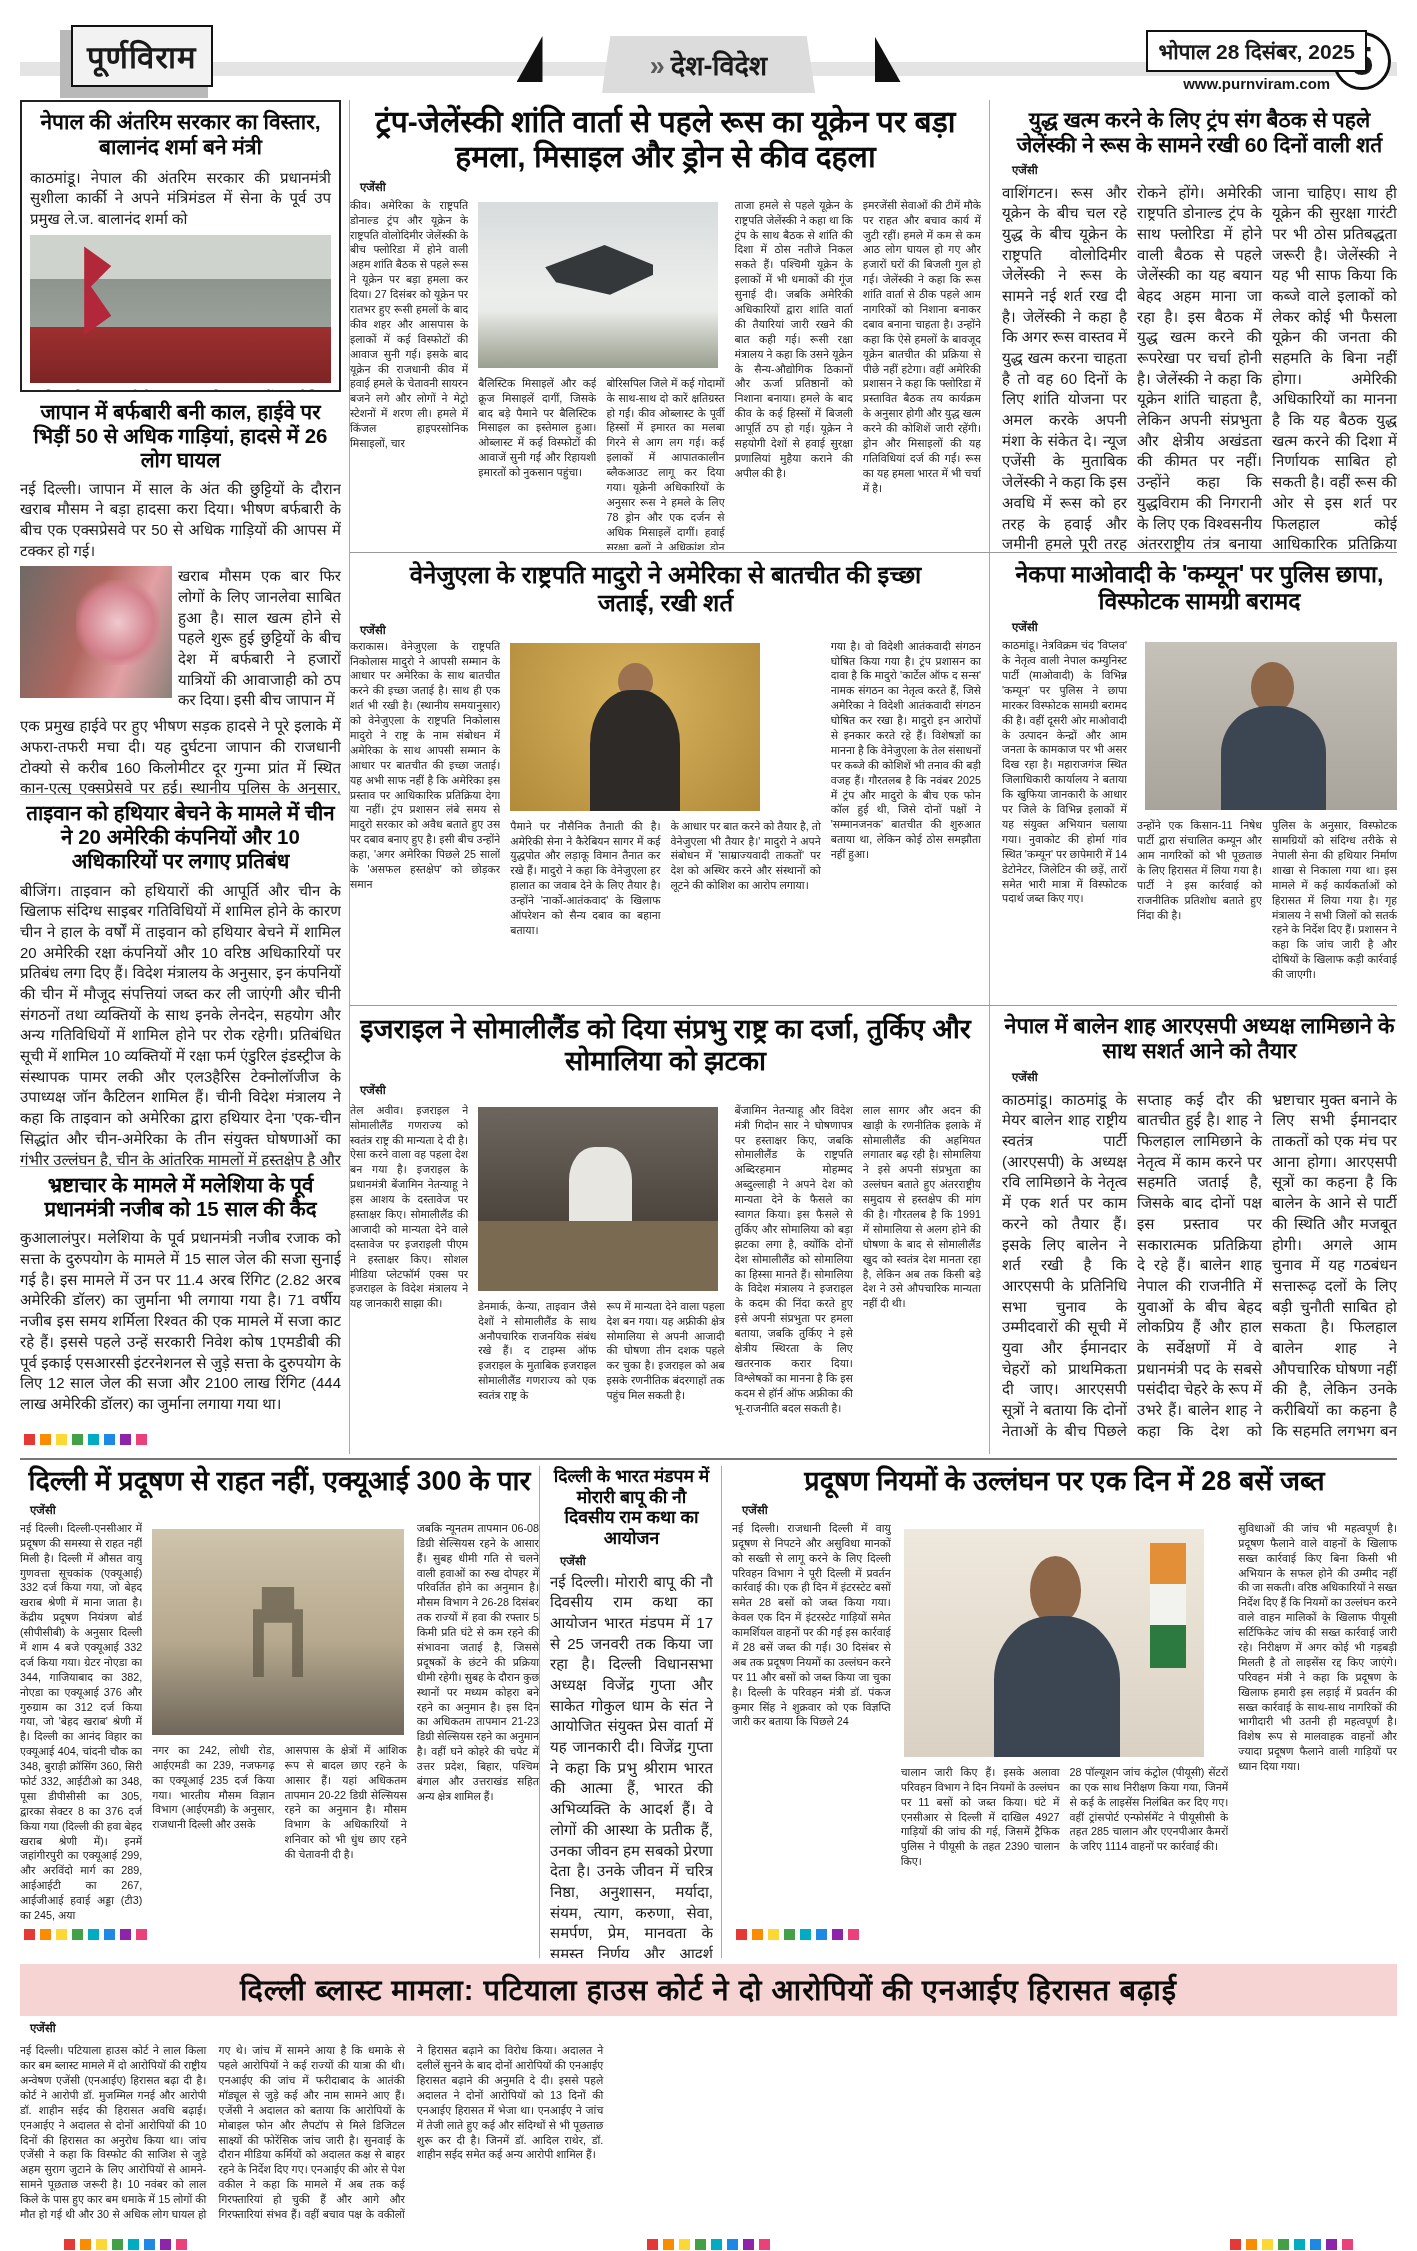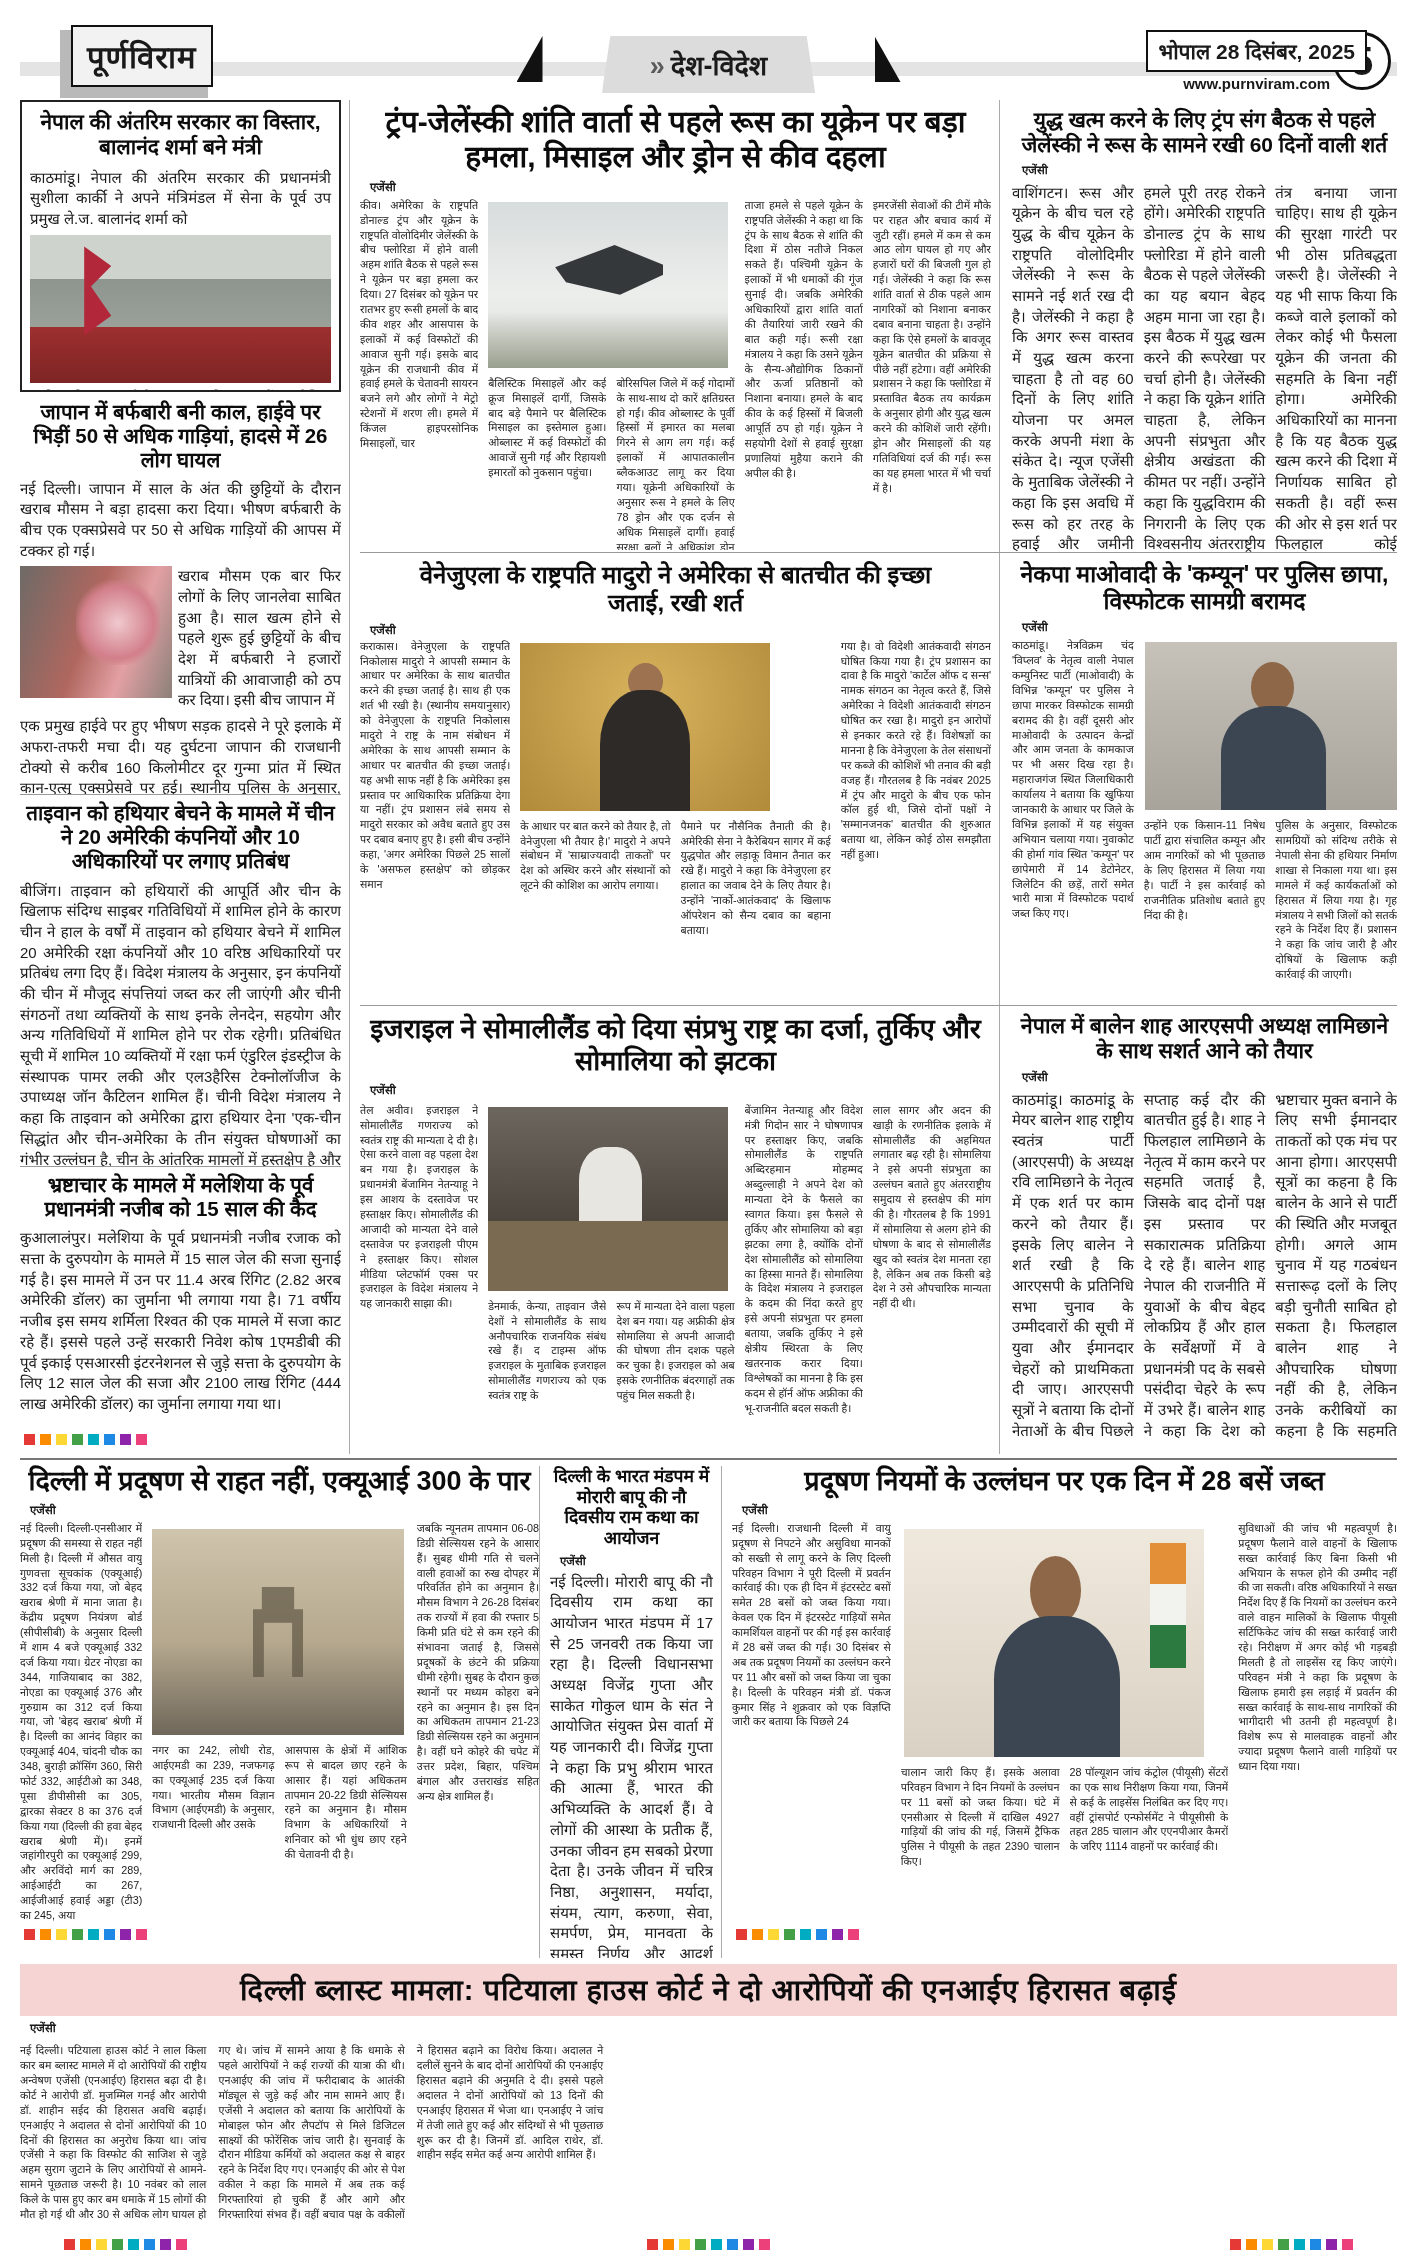--- a/index.html
+++ b/index.html
@@ -24,21 +24,21 @@
 
   
   .hl { font-weight:bold; text-align:center; color:#0c0c0c; line-height:1.18; }
   .byline { font-weight:bold; font-size:11.5px; margin:4px 0 2px 10px; }
   .btxt { font-size:15px; line-height:1.38; text-align:justify; }
   .photo { background:#c9c9c9; position:relative; overflow:hidden; }
   .squares { display:flex; gap:5px; padding:6px 4px; }
   .squares span { width:11px; height:11px; display:inline-block; }
 
   
-  .main { display:flex; gap:10px; }
+  .main { display:flex; }
   .col-left { width:330px; flex:none; border-right:1px solid #aaa; padding-right:8px; }
   .col-rest { flex:1; display:flex; flex-direction:column; }
   .row { display:flex; gap:10px; }
   .row + .row { border-top:1px solid #999; }
   .c-mid { width:640px; flex:none; border-right:1px solid #aaa; padding-right:8px; position:relative; }
   .c-right { flex:1; position:relative; }
 
   
   .art-nepal { border:2px solid #222; padding:8px 8px 4px; height:292px; overflow:hidden; }
   .art-nepal .hl { font-size:21px; margin-bottom:8px; }
@@ -240,22 +240,22 @@
         <div class="c-mid">
           <div class="art-venezuela">
             <div class="hl">वेनेजुएला के राष्ट्रपति मादुरो ने अमेरिका से बातचीत की इच्छा जताई, रखी शर्त</div>
             <div class="byline">एजेंसी</div>
             <div class="ncols">
               <div class="photo ven-photo ph-maduro">
                 <div class="ph-head"></div>
                 <div class="ph-fig"></div>
               </div>
               <div class="ncol">कराकास। वेनेजुएला के राष्ट्रपति निकोलास मादुरो ने आपसी सम्मान के आधार पर अमेरिका के साथ बातचीत करने की इच्छा जताई है। साथ ही एक शर्त भी रखी है। (स्थानीय समयानुसार) को वेनेजुएला के राष्ट्रपति निकोलास मादुरो ने राष्ट्र के नाम संबोधन में अमेरिका के साथ आपसी सम्मान के आधार पर बातचीत की इच्छा जताई। यह अभी साफ नहीं है कि अमेरिका इस प्रस्ताव पर आधिकारिक प्रतिक्रिया देगा या नहीं। ट्रंप प्रशासन लंबे समय से मादुरो सरकार को अवैध बताते हुए उस पर दबाव बनाए हुए है। इसी बीच उन्होंने कहा, 'अगर अमेरिका पिछले 25 सालों के 'असफल हस्तक्षेप' को छोड़कर समान</div>
+              <div class="ncol pad-p">पैमाने पर नौसैनिक तैनाती की है। अमेरिकी सेना ने कैरेबियन सागर में कई युद्धपोत और लड़ाकू विमान तैनात कर रखे हैं। मादुरो ने कहा कि वेनेजुएला हर हालात का जवाब देने के लिए तैयार है। उन्होंने 'नार्को-आतंकवाद' के खिलाफ ऑपरेशन को सैन्य दबाव का बहाना बताया।</div>
               <div class="ncol pad-p">के आधार पर बात करने को तैयार है, तो वेनेजुएला भी तैयार है।' मादुरो ने अपने संबोधन में 'साम्राज्यवादी ताकतों' पर देश को अस्थिर करने और संस्थानों को लूटने की कोशिश का आरोप लगाया।</div>
-              <div class="ncol pad-p">पैमाने पर नौसैनिक तैनाती की है। अमेरिकी सेना ने कैरेबियन सागर में कई युद्धपोत और लड़ाकू विमान तैनात कर रखे हैं। मादुरो ने कहा कि वेनेजुएला हर हालात का जवाब देने के लिए तैयार है। उन्होंने 'नार्को-आतंकवाद' के खिलाफ ऑपरेशन को सैन्य दबाव का बहाना बताया।</div>
               <div class="ncol">गया है। वो विदेशी आतंकवादी संगठन घोषित किया गया है। ट्रंप प्रशासन का दावा है कि मादुरो 'कार्टेल ऑफ द सन्स' नामक संगठन का नेतृत्व करते हैं, जिसे अमेरिका ने विदेशी आतंकवादी संगठन घोषित कर रखा है। मादुरो इन आरोपों से इनकार करते रहे हैं। विशेषज्ञों का मानना है कि वेनेजुएला के तेल संसाधनों पर कब्जे की कोशिशें भी तनाव की बड़ी वजह हैं। गौरतलब है कि नवंबर 2025 में ट्रंप और मादुरो के बीच एक फोन कॉल हुई थी, जिसे दोनों पक्षों ने 'सम्मानजनक' बातचीत की शुरुआत बताया था, लेकिन कोई ठोस समझौता नहीं हुआ।</div>
             </div>
           </div>
         </div>
         <div class="c-right">
           <div class="art-maoist">
             <div class="hl">नेकपा माओवादी के 'कम्यून' पर पुलिस छापा, विस्फोटक सामग्री बरामद</div>
             <div class="byline">एजेंसी</div>
             <div class="ncols">
               <div class="photo mao-photo ph-mao">

